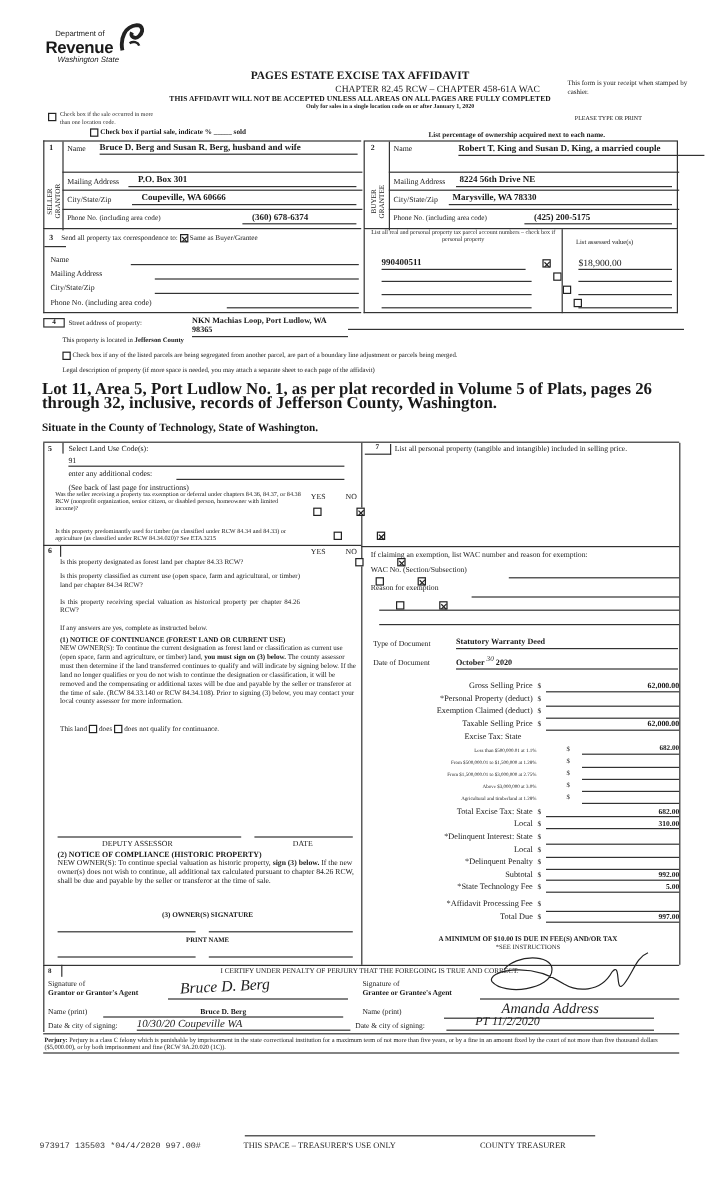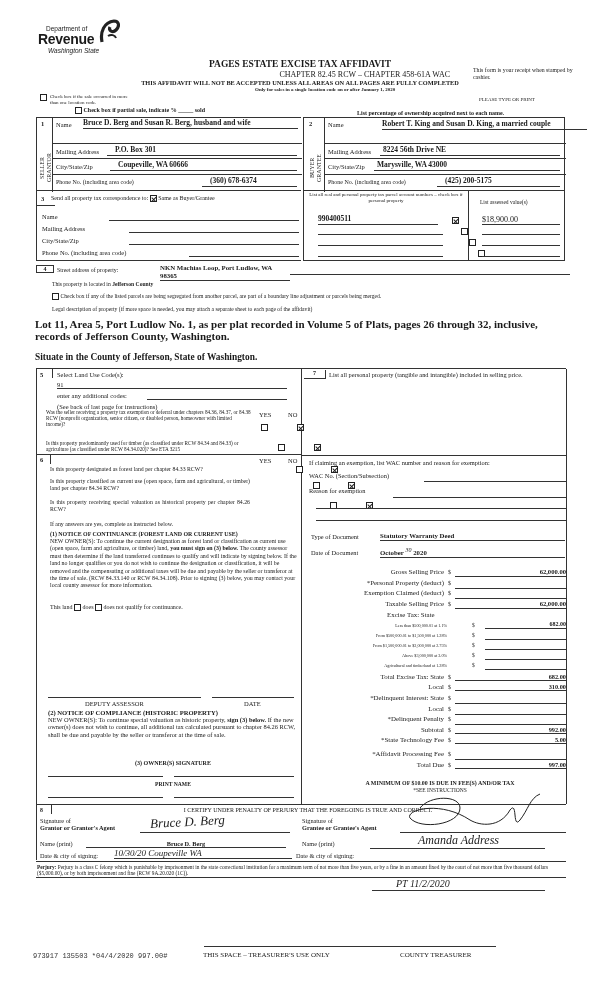--- a/index.html
+++ b/index.html
@@ -79,21 +79,21 @@
   <div class="abs b" style="left:5px;top:2px;font-size:6.5px;">2</div>
   <div class="vline" style="left:20px;top:0;height:74px;"></div>
   <div class="abs vert" style="left:5px;top:30px;width:12px;height:40px;">BUYER GRANTEE</div>
   <div class="abs" style="left:24px;top:3px;">Name</div>
   <div class="abs fv ul" style="left:50px;top:2px;width:205px;margin-left:28px;">Robert T. King and Susan D. King, a married couple</div>
   <div class="line" style="left:20px;top:25px;width:242px;"></div>
   <div class="abs" style="left:24px;top:30px;">Mailing Address</div>
   <div class="abs fv ul" style="left:76px;top:28px;width:180px;padding-left:3px;">8224 56th Drive NE</div>
   <div class="line" style="left:20px;top:40px;width:242px;"></div>
   <div class="abs" style="left:24px;top:45px;">City/State/Zip</div>
-  <div class="abs fv ul" style="left:70px;top:43px;width:186px;padding-left:3px;">Marysville, WA 43000</div>
+  <div class="abs fv ul" style="left:70px;top:43px;width:186px;padding-left:3px;">Marysville, WA 78330</div>
   <div class="line" style="left:20px;top:56px;width:242px;"></div>
   <div class="abs" style="left:24px;top:61px;font-size:6px;">Phone No. (including area code)</div>
   <div class="abs fv ul" style="left:133px;top:59px;width:123px;padding-left:8px;">(425) 200-5175</div>
 </div>
 
 
 <div class="box" style="left:36px;top:191px;width:265px;height:70px;border-right:none;border-top:none;">
   <div class="abs b" style="left:4px;top:4px;">3</div>
   <div class="abs" style="left:14px;top:4px;font-size:6px;">
     <span>Send all property tax correspondence to:</span>
@@ -137,22 +137,22 @@
 <div class="line" style="left:290px;top:274px;width:280px;"></div>
 <div class="abs" style="left:52px;top:281px;font-size:5.6px;">
   <span>This property is located in</span>
   <span class="b">Jefferson County</span>
 </div>
 <div class="abs" style="left:52px;top:293px;font-size:5.6px;">
   <span class="cb"></span>
   <span>Check box if any of the listed parcels are being segregated from another parcel, are part of a boundary line adjustment or parcels being merged.</span>
 </div>
 <div class="abs" style="left:52px;top:306px;font-size:5.6px;">Legal description of property (if more space is needed, you may attach a separate sheet to each page of the affidavit)</div>
-<div class="abs b" style="left:35px;top:319px;width:540px;font-size:11px;line-height:11.5px;font-family:Liberation Serif, serif;">Lot 11, Area 5, Port Ludlow No. 1, as per plat recorded in Volume 5 of Plats, pages 26 through 32, inclusive, records of Jefferson County, Washington.</div>
-<div class="abs b" style="left:35px;top:352px;font-size:9.4px;">Situate in the County of Jefferson, State of Washington.</div>
+<div class="abs b" style="left:35px;top:319px;width:540px;font-size:14px;line-height:11.5px;font-family:Liberation Serif, serif;">Lot 11, Area 5, Port Ludlow No. 1, as per plat recorded in Volume 5 of Plats, pages 26 through 32, inclusive, records of Jefferson County, Washington.</div>
+<div class="abs b" style="left:35px;top:352px;font-size:9.4px;">Situate in the County of Technology, State of Washington.</div>
 
 
 <div class="vline" style="left:36px;top:369px;height:435px;"></div>
 <div class="vline" style="left:301px;top:369px;height:435px;"></div>
 <div class="vline" style="left:566px;top:369px;height:435px;"></div>
 <div class="line" style="left:36px;top:368px;width:530px;"></div>
 
 <div class="abs b" style="left:40px;top:371px;">5</div>
 <div class="vline" style="left:52px;top:369px;height:9px;"></div>
 <div class="abs" style="left:57px;top:371px;">Select Land Use Code(s):</div>
@@ -337,21 +337,21 @@
   <div>Signature of</div>
   <div class="b">Grantee or Grantee's Agent</div>
 </div>
 <svg class="abs" style="left:400px;top:790px;" width="170" height="50" viewBox="0 0 170 50">
   <path d="M20 18 C30 5 60 5 60 18 C60 35 20 40 10 28 C5 20 40 10 70 30 C80 36 100 38 110 20 C118 10 112 40 120 30 C128 20 130 8 140 4" fill="none" stroke="#222" stroke-width="1"></path>
 </svg>
 <div class="line" style="left:400px;top:832px;width:166px;"></div>
 <div class="abs" style="left:302px;top:840px;font-size:6.3px;">Name (print)</div>
 <div class="abs hand ul" style="left:370px;top:834px;width:175px;font-size:12px;padding-left:48px;">Amanda Address</div>
 <div class="abs" style="left:296px;top:852px;font-size:6.3px;">Date &amp; city of signing:</div>
-<div class="abs hand ul" style="left:372px;top:878px;width:173px;font-size:10px;padding-left:24px;">PT 11/2/2020</div>
+<div class="abs hand ul" style="left:372px;top:846px;width:173px;font-size:10px;padding-left:24px;">PT 11/2/2020</div>
 
 <div class="line" style="left:36px;top:861px;width:530px;"></div>
 <div class="abs" style="left:37px;top:864px;width:530px;font-size:5.3px;line-height:6.4px;">
   <span class="b">Perjury:</span>
   <span>Perjury is a class C felony which is punishable by imprisonment in the state correctional institution for a maximum term of not more than five years, or by a fine in an amount fixed by the court of not more than five thousand dollars ($5,000.00), or by both imprisonment and fine (RCW 9A.20.020 (1C)).</span>
 </div>
 <div class="line" style="left:36px;top:877px;width:530px;"></div>
 
 
 <div class="abs" style="left:33px;top:952px;font-family:'Liberation Mono',monospace;font-size:7px;color:#333;">973917 135503 *04/4/2020 997.00#</div>

